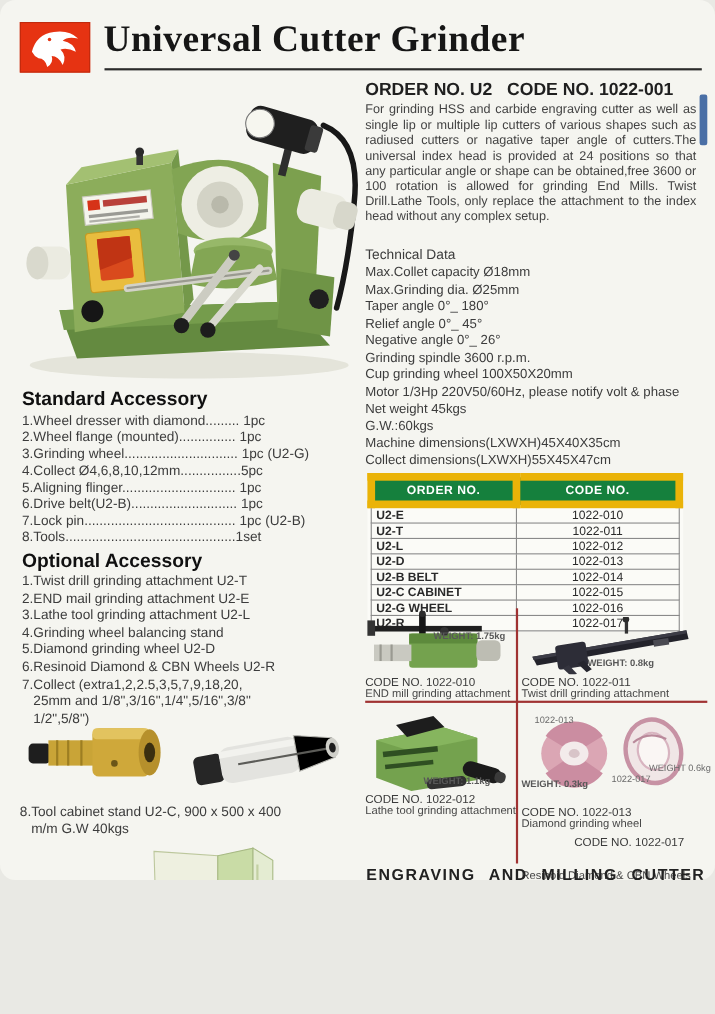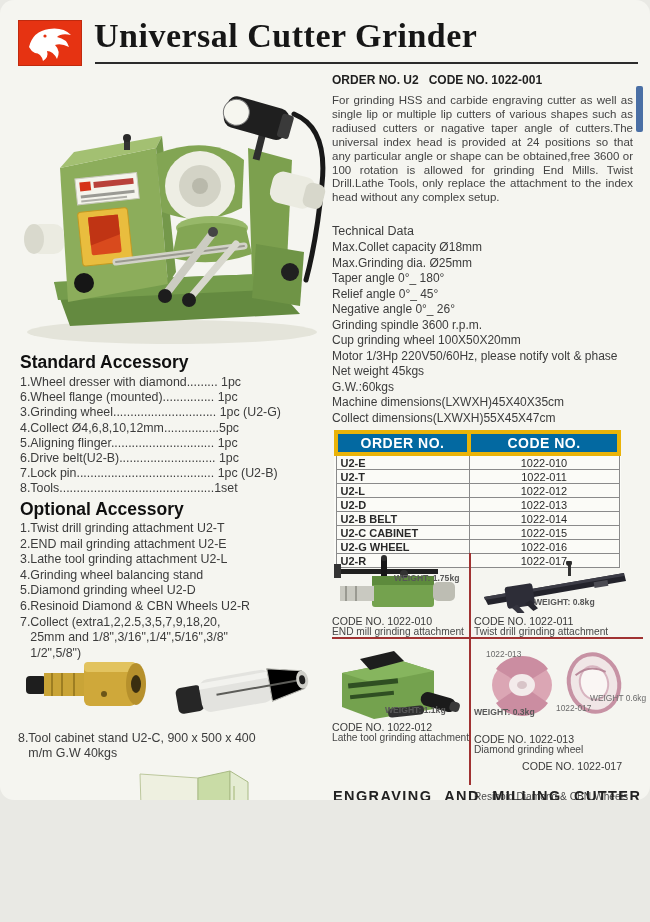--- a/index.html
+++ b/index.html
@@ -19,29 +19,29 @@
   .std-heading{left:20px;top:352px;}
   .opt-heading{left:20px;top:499px;}
   ul.plain{list-style:none;margin:0;padding:0;}
   .std-list{left:20px;top:375px;font-size:12.4px;line-height:15.2px;color:#3c3c3c;}
   .opt-list{left:20px;top:521px;font-size:12.4px;line-height:15.6px;color:#3c3c3c;}
   .pre{white-space:pre-wrap;}
   .collets-img{left:18px;top:646px;width:300px;height:84px;}
   .item8{left:18px;top:731px;font-size:12.4px;line-height:15.2px;color:#3c3c3c;}
   .cabinet-img{left:120px;top:766px;width:142px;height:152px;}
   
-  .order-line{left:332px;top:73px;font-size:12px;font-weight:bold;color:#1f1f1f;white-space:pre;}
+  .order-line{left:332px;top:73px;font-size:16px;font-weight:bold;color:#1f1f1f;white-space:pre;}
   .desc{left:332px;top:94px;width:301px;font-size:11.5px;line-height:13.9px;
         color:#434343;text-align:justify;}
   .tech-heading{left:332px;top:224px;font-size:12.5px;color:#3c3c3c;white-space:pre;}
   .tech-list{left:332px;top:240px;font-size:12px;line-height:15.5px;color:#3c3c3c;}
   table.codes{left:334px;top:430px;width:287px;border-collapse:collapse;font-size:11px;
               position:absolute;background:#fbfbf7;}
-  table.codes th{background:#0369a1;color:#fff;border:4px solid #eab308;height:16px;
-                 font-size:14px;letter-spacing:.5px;}
+  table.codes th{background:#15803d;color:#fff;border:7px solid #eab308;height:16px;
+                 font-size:11px;letter-spacing:.5px;}
   table.codes td{border:1px solid #8a8a8a;height:13px;padding:0 4px;color:#2a2a2a;}
   table.codes td.oc{font-weight:bold;width:47%;}
   table.codes td.cc{text-align:center;}
   
   .attach{left:332px;top:553px;width:311px;height:232px;}
   .attach .vline{position:absolute;left:137px;top:0;width:2px;height:232px;background:#a03232;}
   .attach .hline{position:absolute;left:0;top:84px;width:311px;height:2px;background:#a03232;}
   .cell{position:absolute;}
   .cell1{left:0;top:0;width:135px;height:82px;}
   .cell2{left:142px;top:0;width:169px;height:82px;}
@@ -186,21 +186,21 @@
       <tr>
           <td class="oc">U2-R</td>
           <td class="cc">1022-017</td>
         </tr>
     </tbody>
   </table>
 
   <div class="abs acc-heading std-heading">Standard Accessory</div>
   <ul class="abs plain std-list">
     <li class="pre">1.Wheel dresser with diamond......... 1pc</li>
-    <li class="pre">6.Wheel flange (mounted)............... 1pc</li>
+    <li class="pre">2.Wheel flange (mounted)............... 1pc</li>
     <li class="pre">3.Grinding wheel.............................. 1pc (U2-G)</li>
     <li class="pre">4.Collect Ø4,6,8,10,12mm................5pc</li>
     <li class="pre">5.Aligning flinger.............................. 1pc</li>
     <li class="pre">6.Drive belt(U2-B)............................ 1pc</li>
     <li class="pre">7.Lock pin........................................ 1pc (U2-B)</li>
     <li class="pre">8.Tools.............................................1set</li>
   </ul>
   <div class="abs acc-heading opt-heading">Optional Accessory</div>
   <ul class="abs plain opt-list">
     <li class="pre">1.Twist drill grinding attachment U2-T</li>

